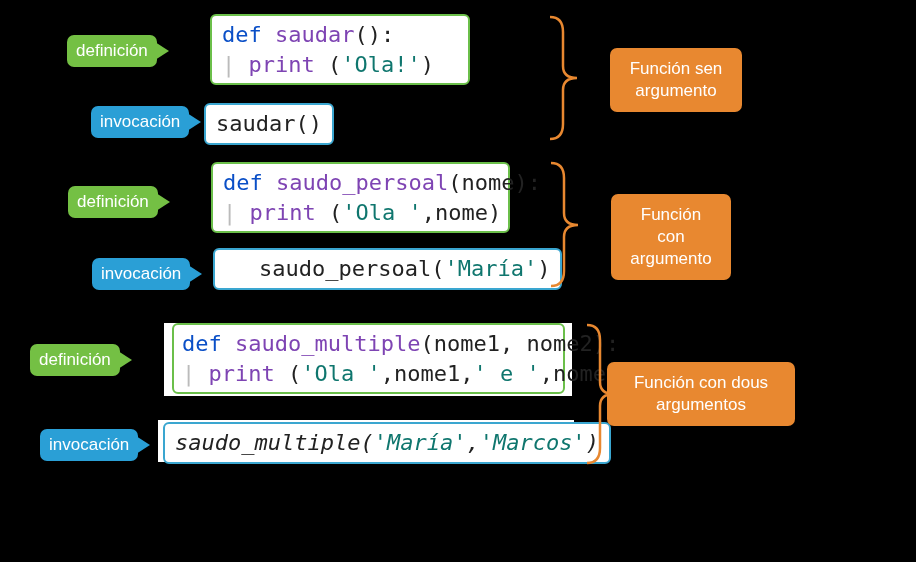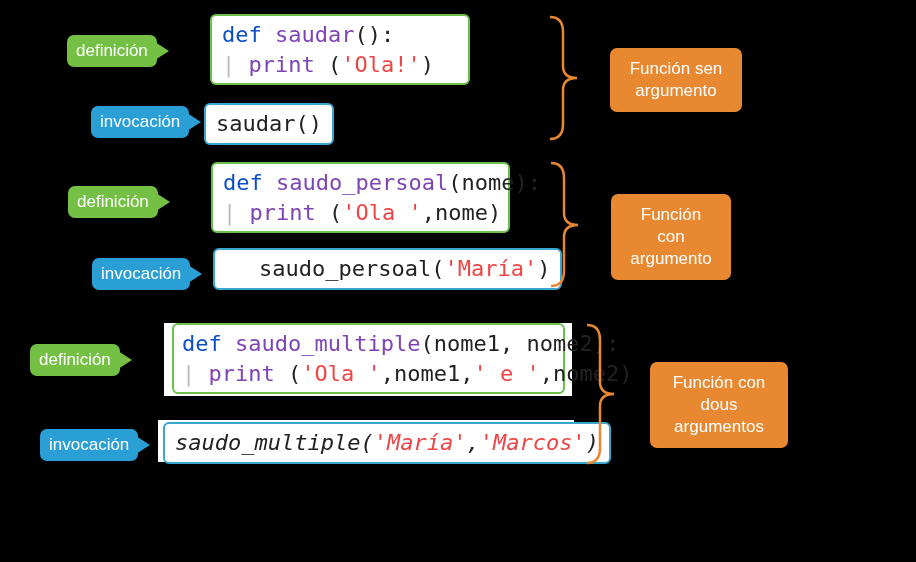--- a/index.html
+++ b/index.html
@@ -19,21 +19,21 @@
     font-family: "DejaVu Sans Mono", Menlo, Consolas, monospace;
     font-size: 22px;
     line-height: 1.35;
     white-space: pre;
   }
   .outline-green { border: 2.5px solid #6bbf4a; }
   .outline-blue  { border: 2.5px solid #3aa6d0; }
   .kw   { color: #0a4fc7; font-weight: 500; }
   .nm   { color: #222; }
   .fn   { color: #7e44b3; }
-  .str  { color: #ef4444; }
+  .str  { color: #0f766e; }
   .pn   { color: #222; }
   .guide { color: #bbb; }
 
   .label {
     position: absolute;
     color: #fff;
     border-radius: 7px;
     font-size: 17px;
     padding: 6px 9px;
     display: flex;
@@ -125,15 +125,15 @@
 <div style="position:absolute; left:158px; top:420px; width:416px; height:42px; background:#fff;"></div>
 <div class="code-box outline-blue" style="left:163px; top:422px;font-style:italic;"><span class="nm">saudo_multiple</span><span class="pn">(</span><span class="str">'María'</span><span class="pn">,</span><span class="str">'Marcos'</span><span class="pn">)</span></div>
 <div class="label blue" style="left:40px; top:429px;">
   <span>invocación</span>
   <span class="label-caret"></span>
 </div>
 
 <svg class="brace" style="left:582px; top:322px;" width="50" height="144">
   <path d="M5,3 Q18,3 18,18 L18,60 Q18,72 32,72 Q18,72 18,84 L18,126 Q18,141 5,141"></path>
 </svg>
-<div class="desc" style="left:650px; top:362px; width:138px;">
+<div class="desc" style="left:607px; top:362px; width:188px;">
   <span>Función con dous<br>argumentos</span>
 </div>
 
 </body></html>

